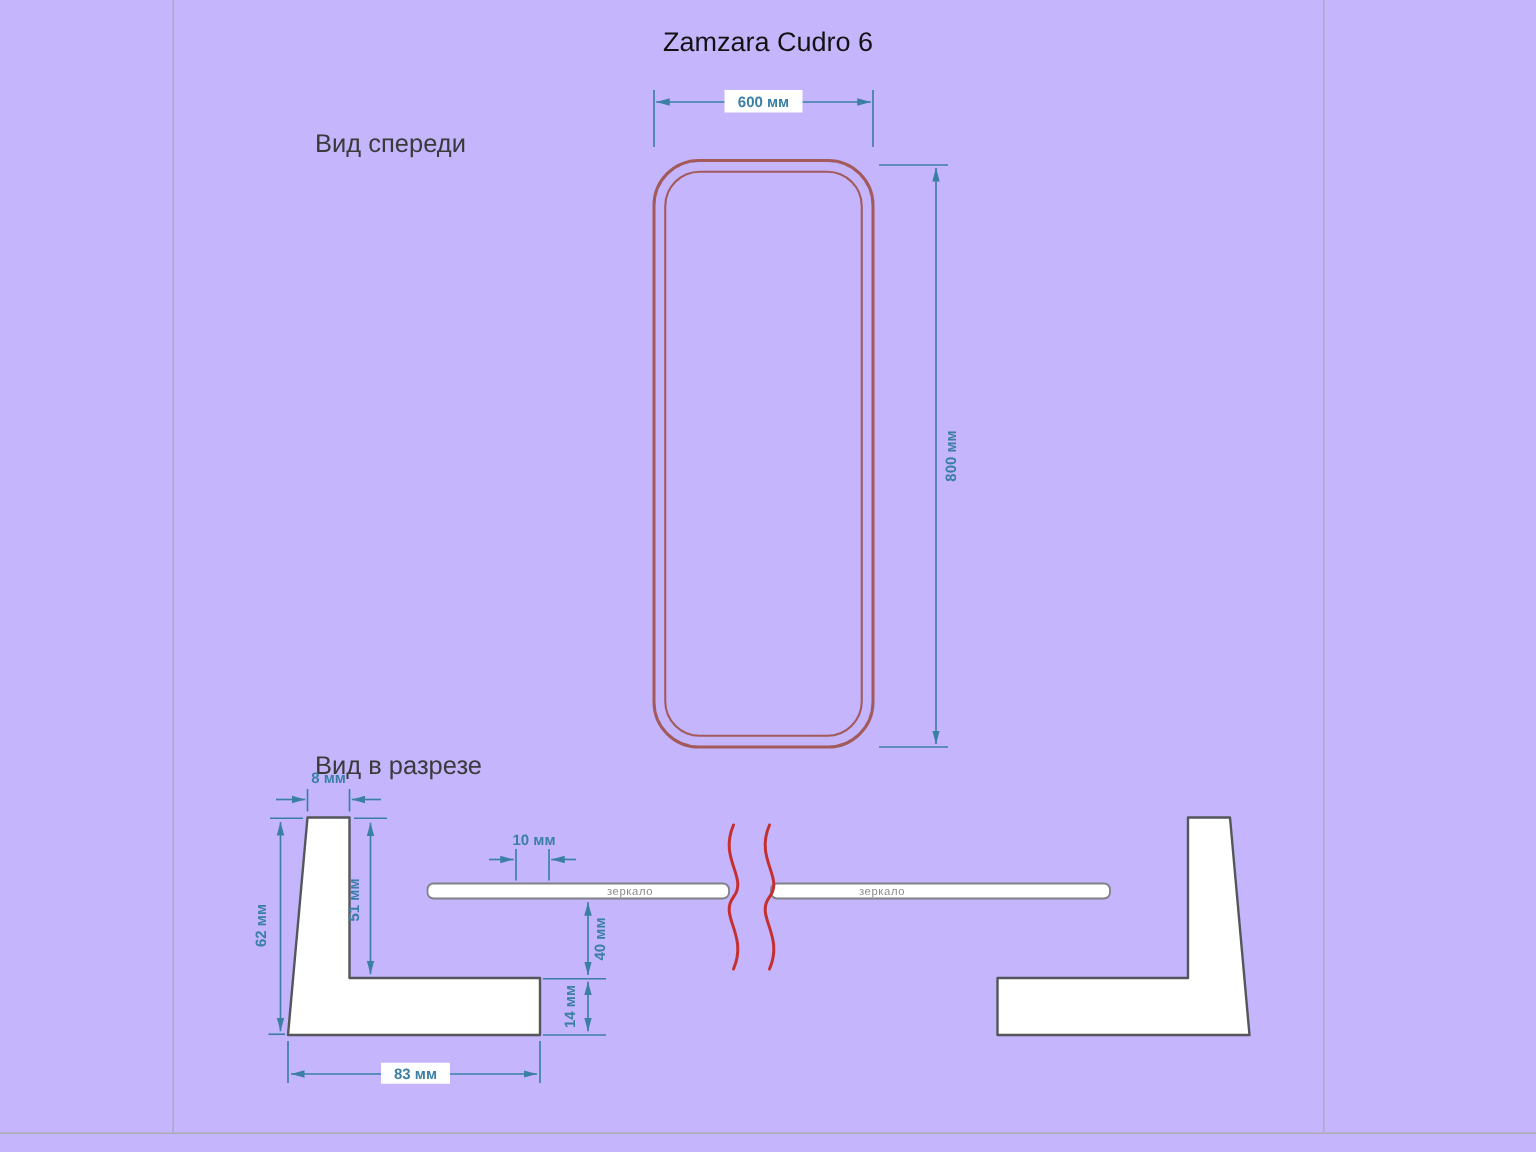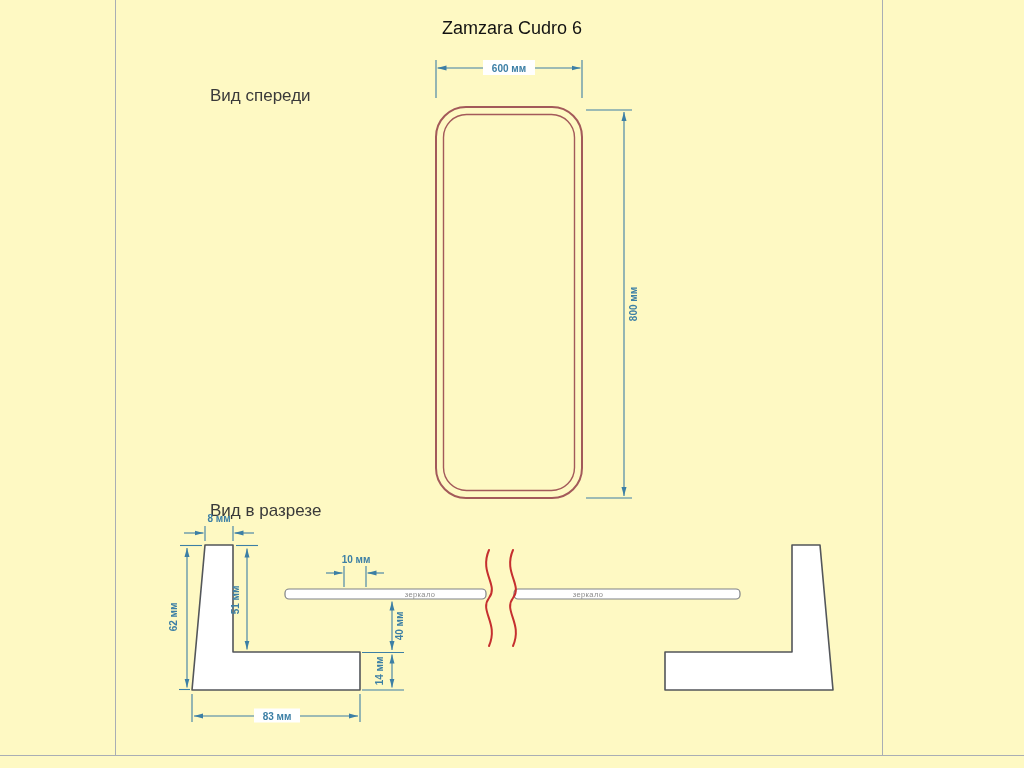--- a/index.html
+++ b/index.html
@@ -3,21 +3,21 @@
 <meta charset="utf-8">
 <style>
   :root{
     --dimension-blue:#3c7fa5;
     --mirror-outline-red:#a35a5a;
     --break-red:#c52f2f;
     --profile-gray:#53565a;
     --frame-gray:#a9aeb4;
   }
   html,body{margin:0;padding:0;background:#fff;}
-  .canvas{position:relative;width:1024px;height:768px;background:#fef9c3;
+  .canvas{position:relative;width:1024px;height:768px;background:#c4b5fd;
           font-family:"Liberation Sans",sans-serif;overflow:hidden;}
   svg{display:block;}
   .frame{stroke:var(--frame-gray,#a9aeb4);stroke-width:1;}
   .title-text{font:500 18px "Liberation Sans",sans-serif;fill:#121212;}
   .view-label{font:500 17px "Liberation Sans",sans-serif;fill:#3a3a3a;}
   .mirror-line{fill:none;stroke:var(--mirror-outline-red,#a35a5a);}
   .profile{fill:#ffffff;stroke:var(--profile-gray,#53565a);stroke-width:1.6;stroke-linejoin:round;}
   .glass{fill:#ffffff;stroke:#7f8286;stroke-width:1.2;}
   .glass-text{font:400 7.5px "Liberation Sans",sans-serif;fill:#8b8b8b;letter-spacing:.4px;}
   .break{fill:none;stroke:var(--break-red,#c52f2f);stroke-width:2;stroke-linecap:round;}

